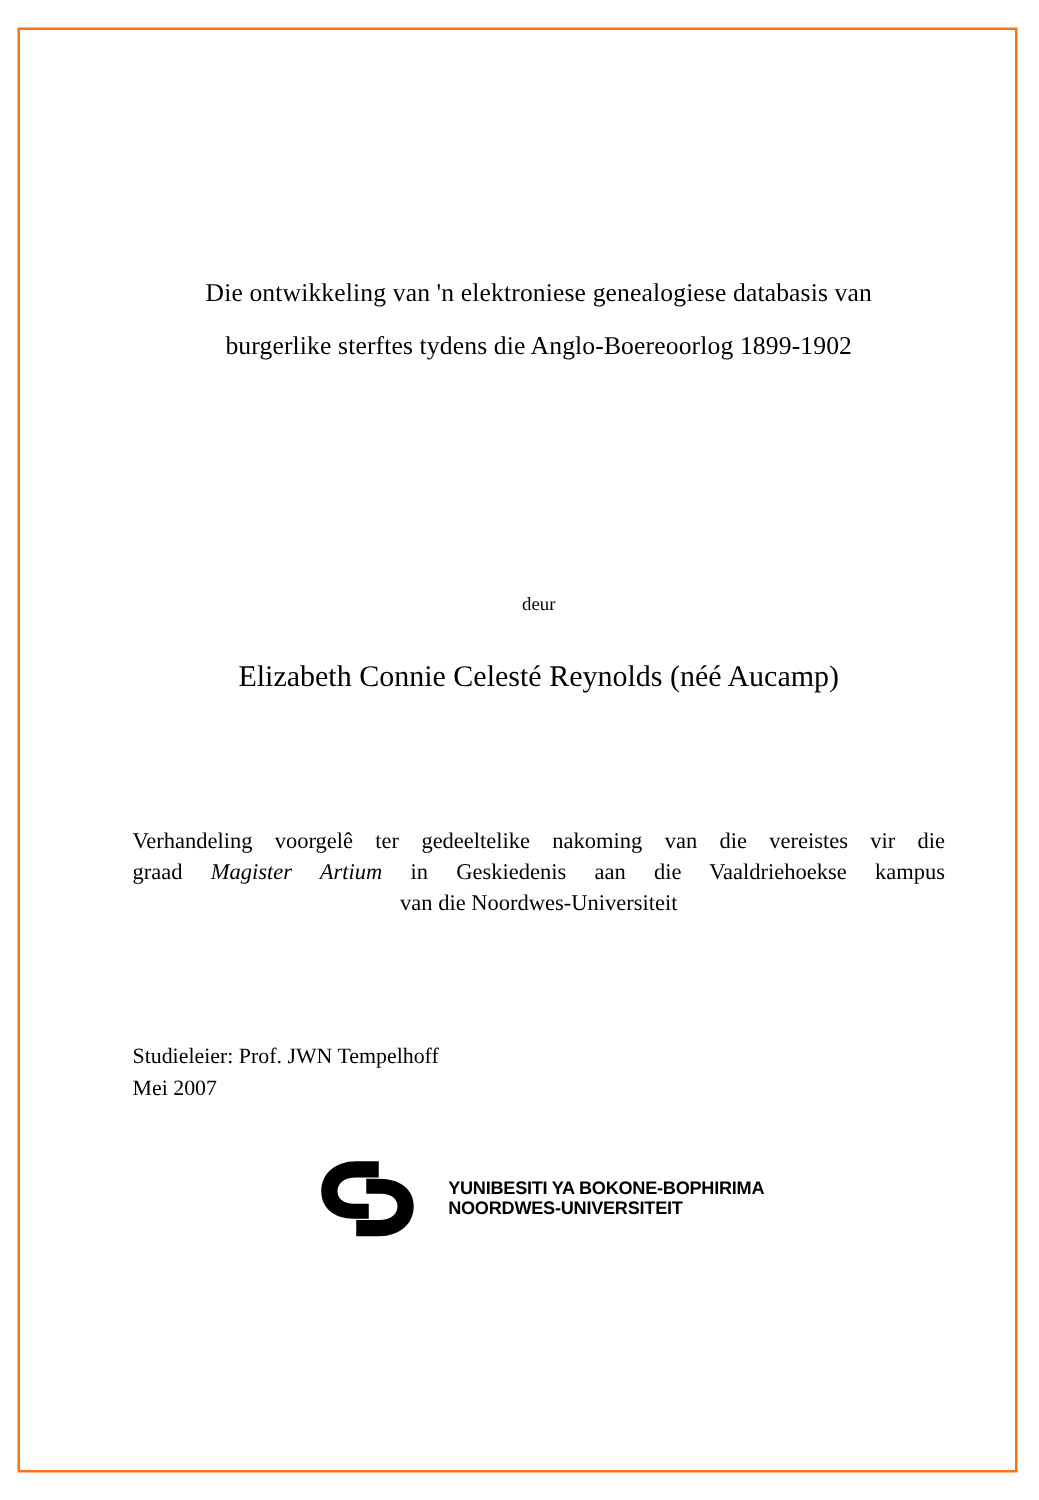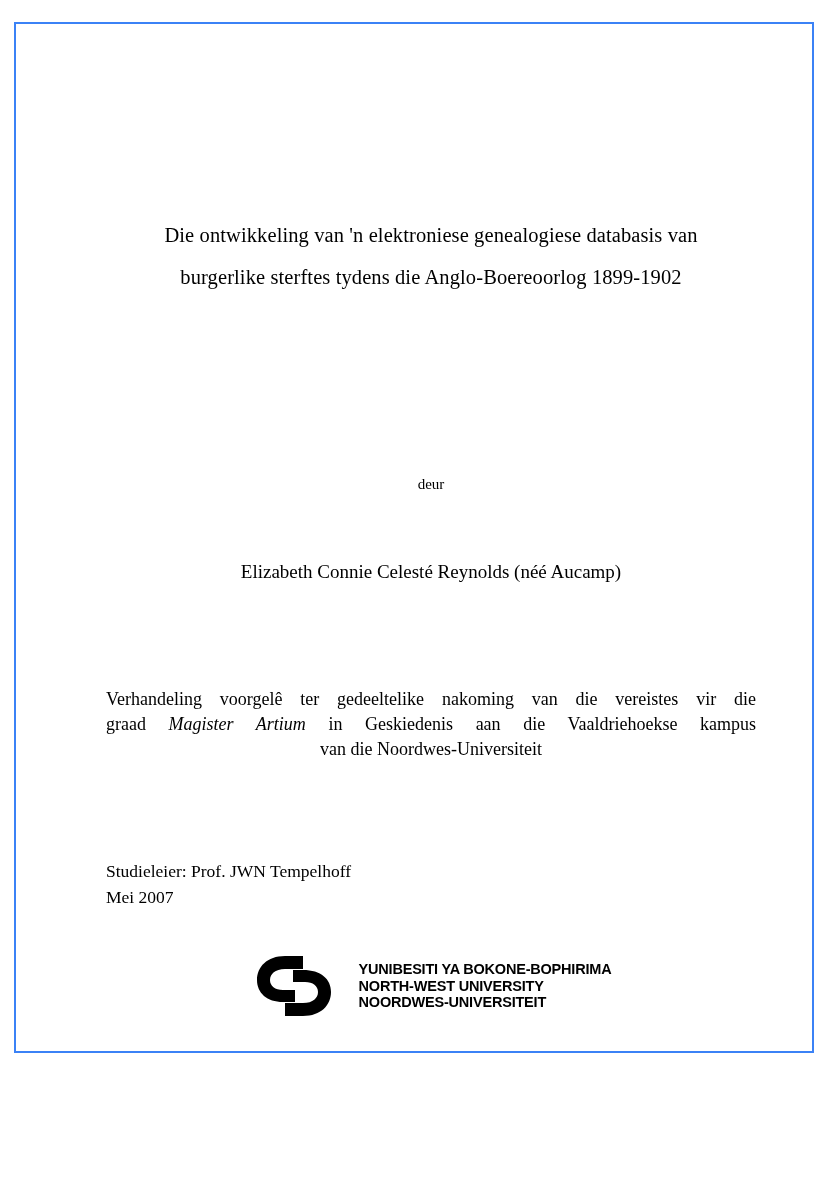--- a/index.html
+++ b/index.html
@@ -19,22 +19,22 @@
     width: 831px;
     height: 1200px;
     background: #ffffff;
   }
   
   .scan-frame {
     position: absolute;
     left: 14px;
     top: 22px;
     width: 800px;
-    height: 1031px;
-    border: 2px solid #3b82f6;
+    height: 1156px;
+    border: 2px solid #f97316;
     box-sizing: border-box;
     background: #ffffff;
   }
   .content {
     position: absolute;
     left: 90px;
     top: 190px;
     width: 650px;
   }
   .title {
@@ -48,22 +48,22 @@
   .title .line2 {
     display: block;
   }
   .byline-label {
     text-align: center;
     font-size: 15px;
     margin-top: 178px;
   }
   .author {
     text-align: center;
-    font-size: 19px;
-    margin-top: 68px;
+    font-size: 24px;
+    margin-top: 36px;
   }
   .abstract-block {
     margin-top: 104px;
     font-size: 18px;
     line-height: 25px;
     text-align: justify;
     text-justify: inter-word;
   }
   .abstract-block .ln1 {
     display: block;
@@ -147,20 +147,19 @@
         <div class="logo-mark">
           <svg viewBox="0 0 86 72" width="86" height="72" aria-hidden="true">
             <g fill="#000000">
               <path d="M34 6 C16 6, 6 17, 6 30 C6 43, 16 52, 32 52 L44 52 L44 40 L32 40 C24 40, 19 36, 19 30 C19 24, 24 19, 34 19 L52 19 L52 6 Z"></path>
               <path d="M52 20 C70 20, 80 29, 80 42 C80 55, 70 66, 52 66 L34 66 L34 53 L52 53 C62 53, 67 48, 67 42 C67 36, 62 32, 54 32 L42 32 L42 20 Z"></path>
             </g>
           </svg>
         </div>
         <div class="logo-text">
           <span>YUNIBESITI YA BOKONE-BOPHIRIMA</span>
-          <span>NORTH-WEST UNIVERSITY</span>
           <span>NOORDWES-UNIVERSITEIT</span>
         </div>
       </div>
 
     </div>
   </div>
 </div>
 
 </body></html>

